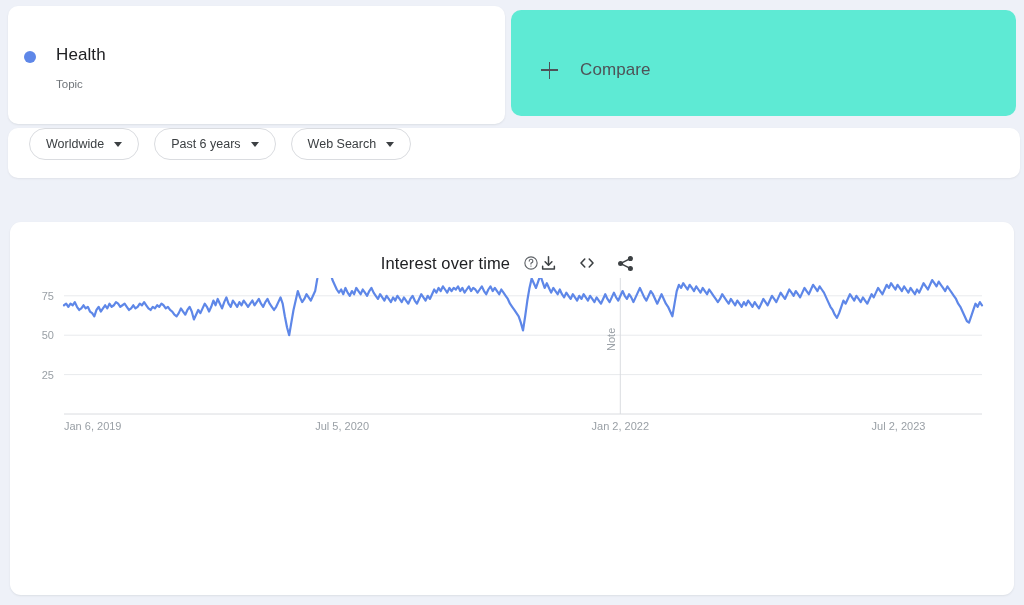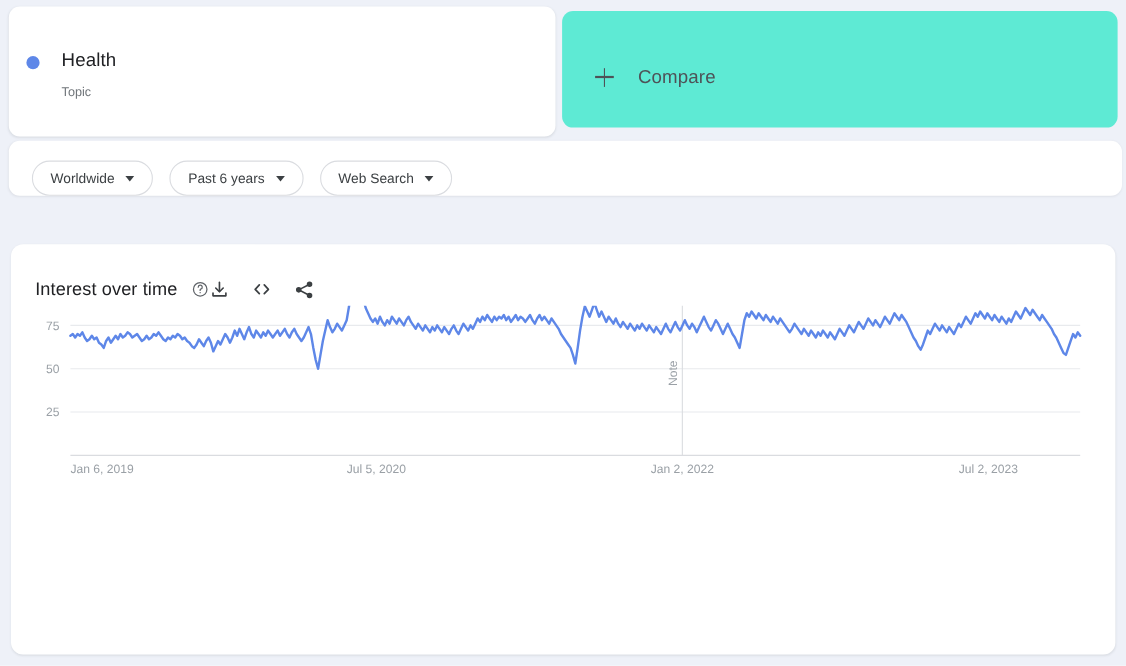--- a/index.html
+++ b/index.html
@@ -95,21 +95,21 @@
     letter-spacing: .1px;
   }
 
   
   .filter-bar {
     margin: 4px 4px 0 8px;
     background: #ffffff;
     border-radius: 10px;
     height: 50px;
     display: flex;
-    align-items: flex-end;
+    align-items: flex-start;
     padding-left: 21px;
     box-sizing: border-box;
     box-shadow: 0 1px 2px rgba(60,64,67,.08);
   }
   .pill {
     height: 30px;
     border: 1px solid #dadce0;
     border-radius: 16px;
     display: inline-flex;
     align-items: center;
@@ -141,21 +141,21 @@
     border-radius: 11px;
     box-shadow: 0 1px 2px rgba(60,64,67,.10);
     box-sizing: border-box;
   }
   .chart-head {
     position: absolute;
     left: 0; right: 0; top: 26px;
     height: 30px;
     display: flex;
     align-items: center;
-    justify-content: flex-start;
+    justify-content: center;
     padding: 0 20px 0 22px;
     box-sizing: border-box;
   }
   .chart-title-wrap {
     display: flex;
     align-items: center;
     gap: 13px;
   }
   .chart-title {
     font-size: 16.5px;

